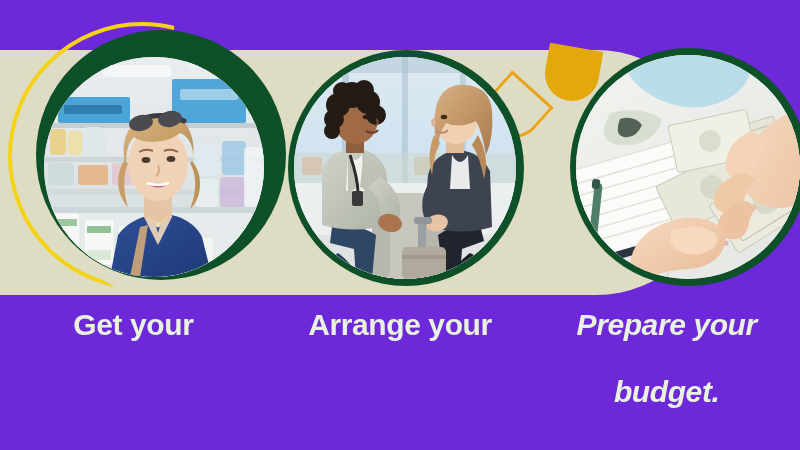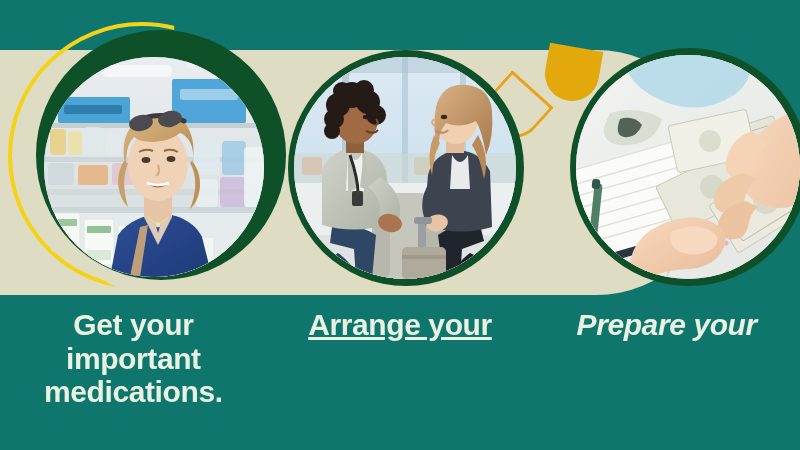--- a/index.html
+++ b/index.html
@@ -1,21 +1,21 @@
 <!DOCTYPE html>
 <html><head>
 <meta charset="utf-8">
 <style>
   html,body{margin:0;padding:0;}
   body{
     width:800px;height:450px;overflow:hidden;
     font-family:"Liberation Sans","DejaVu Sans",sans-serif;
     background:#166534;
   }
-  #stage{position:relative;width:800px;height:450px;overflow:hidden;background:#0f766e;}
+  #stage{position:relative;width:800px;height:450px;overflow:hidden;background:#6d28d9;}
 
   
   .beige-band{
     position:absolute;left:-30px;top:50px;width:748px;height:245px;
     background:#DEDCC2;
     border-radius:0 122px 122px 0;
   }
 
   
   .gold-outline-half{
@@ -67,21 +67,21 @@
   .cap{
     flex:1 1 0;display:flex;align-items:flex-start;justify-content:center;
     padding-top:8px;
   }
   .cap p{
     margin:0;text-align:center;color:#E9F2E0;
     font-weight:bold;font-size:30px;line-height:1.12;
     letter-spacing:-0.4px;
   }
   .cap-1 p{width:230px;}
-  .cap-2 p{width:230px;text-decoration:underline;}
+  .cap-2 p{width:230px;}
   .cap-3 p{width:215px;font-style:italic;}
 </style>
 </head>
 <body>
 
 <div id="stage">
 
   <div class="beige-band"></div>
 
   <div class="gold-outline-half"></div>
@@ -370,23 +370,23 @@
       <path d="M168 118 q-26 6 -30 24 q-2 14 12 16 q14 2 18 -12 q4 -16 12 -22 z" fill="#efcaa9"></path>
       <path d="M170 146 q-26 6 -28 24 q-2 12 12 14 q14 2 18 -12 q2 -14 10 -20 z" fill="#ebc3a1"></path>
 
       <path d="M54 224 q-4 -38 30 -54 q30 -14 54 -2 q16 8 10 24 q-8 20 -36 22 q-30 2 -38 10 z" fill="url(#skin3)"></path>
       <path d="M96 176 q28 -10 42 2 q8 8 -2 16 q-16 10 -34 2 q-12 -8 -6 -20 z" fill="#f6d9be"></path>
     </svg>
   </div>
 
   <div class="captions">
     <div class="cap cap-1">
-      <p><span>Get your</span><br><span>important</span><br><span>medications.</span></p>
+      <p><span>Get your</span><br><br></p>
     </div>
     <div class="cap cap-2">
       <p><span>Arrange your</span><br></p>
     </div>
     <div class="cap cap-3">
-      <p><span>Prepare your</span><br><br></p>
+      <p><span>Prepare your</span><br><br><span>budget.</span></p>
     </div>
   </div>
 
 </div>
 
 </body></html>

